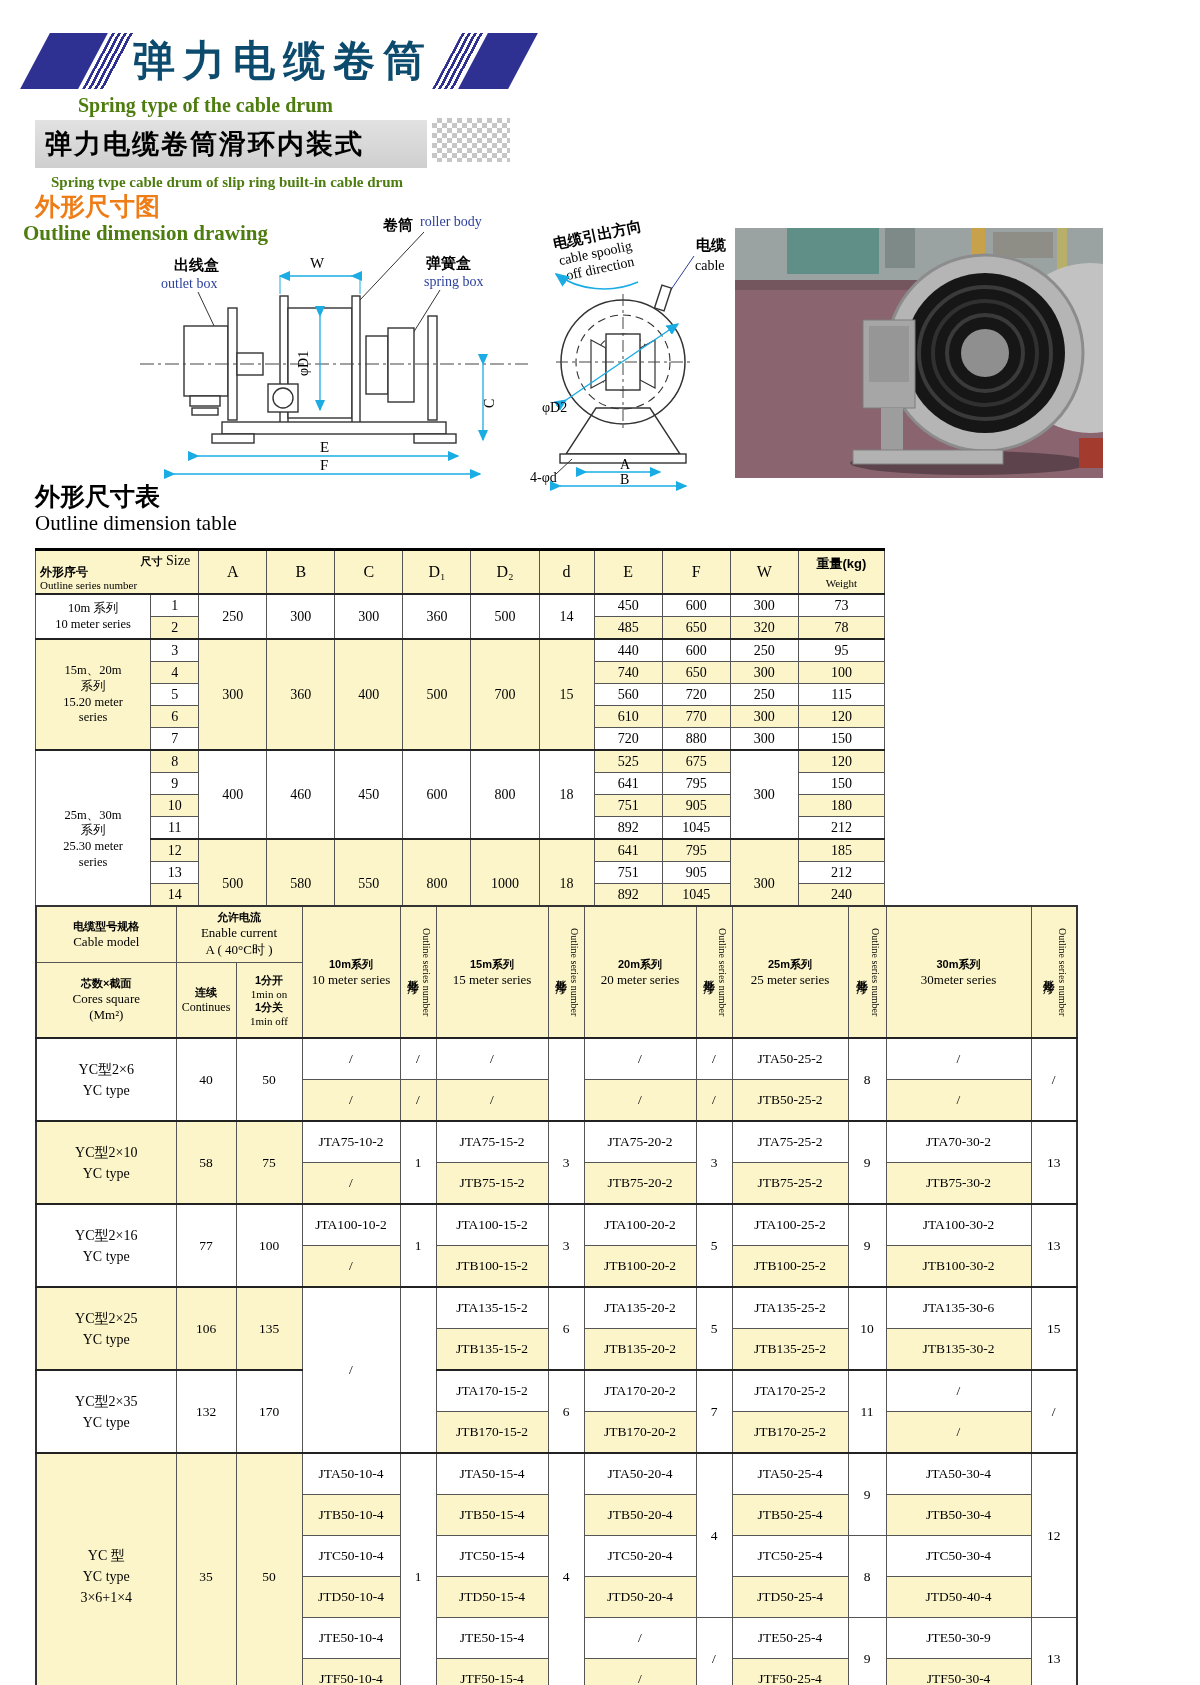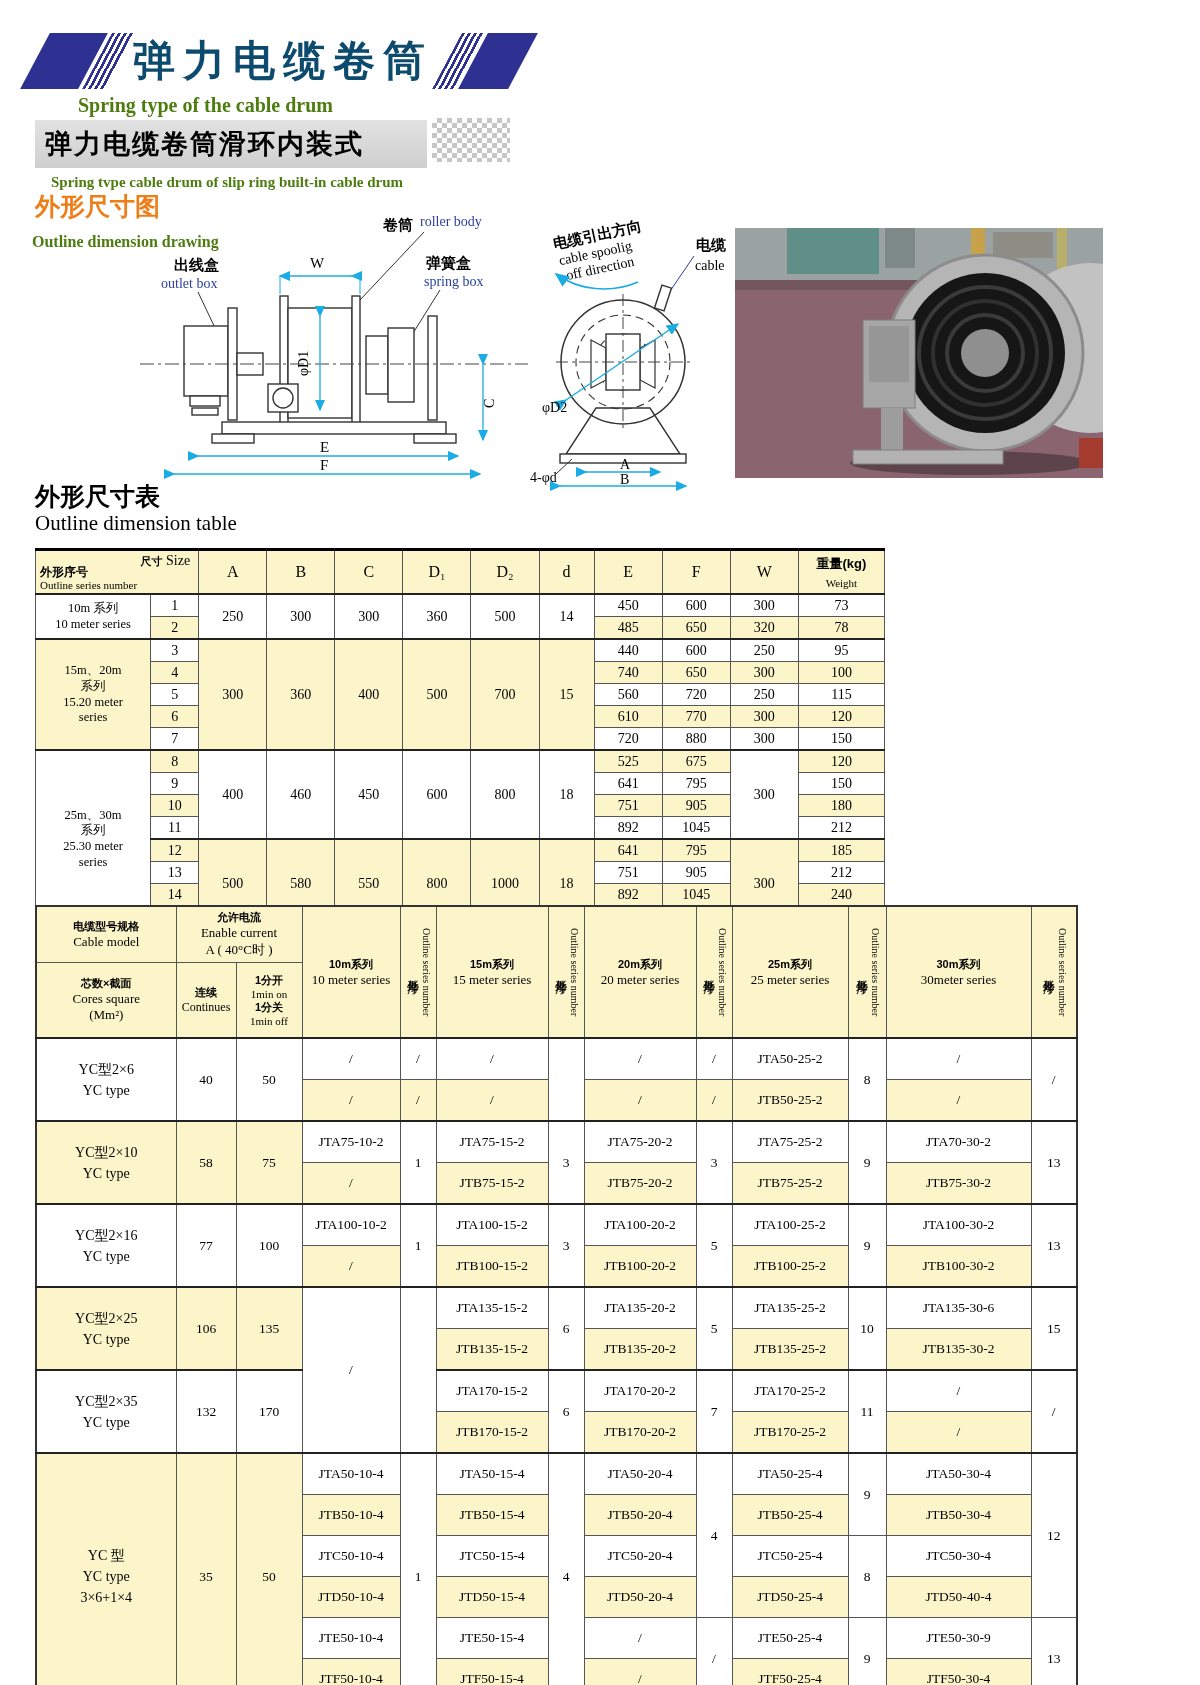--- a/index.html
+++ b/index.html
@@ -20,21 +20,21 @@
   .gray-bar span{font-family:"Liberation Sans","DejaVu Sans",sans-serif;font-weight:bold;
                  font-size:27px;letter-spacing:2px;padding-left:10px;}
   .dots{position:absolute;left:432px;top:118px;width:78px;height:44px;
         background-image:linear-gradient(45deg,#b9b9b9 25%,transparent 25%,transparent 75%,#b9b9b9 75%),
                          linear-gradient(45deg,#b9b9b9 25%,transparent 25%,transparent 75%,#b9b9b9 75%);
         background-size:10px 10px;background-position:0 0,5px 5px;opacity:.8;}
   .hdr-en2{position:absolute;left:35px;top:174px;font-size:15px;margin-left:16px;}
   
   .sec1-cn{position:absolute;left:35px;top:190px;font-family:"Liberation Sans",sans-serif;
            font-weight:bold;font-size:25px;color:#ee7d17;}
-  .sec1-en{position:absolute;left:32px;top:221px;font-size:16px;margin-top:12px;}
+  .sec1-en{position:absolute;left:23px;top:221px;font-size:21px;}
   .sec2-cn{position:absolute;left:35px;top:480px;font-family:"Liberation Sans",sans-serif;
            font-weight:bold;font-size:25px;color:#000;}
   .sec2-en{position:absolute;left:35px;top:511px;font-size:21px;color:#000;font-weight:normal;}
   
   table{border-collapse:collapse;table-layout:fixed;}
   td,th{border:1px solid #555;text-align:center;vertical-align:middle;
         font-family:"Liberation Serif","DejaVu Serif",serif;overflow:hidden;}
   .y{background:#fcf5c9;} .w{background:#fff;}
   #t1{position:absolute;left:35px;top:548px;width:850px;border-top:3px solid #000;border-bottom:3px solid #000;}
   #t1 th{background:#fcf5c9;font-size:16px;font-weight:normal;height:40px;}

